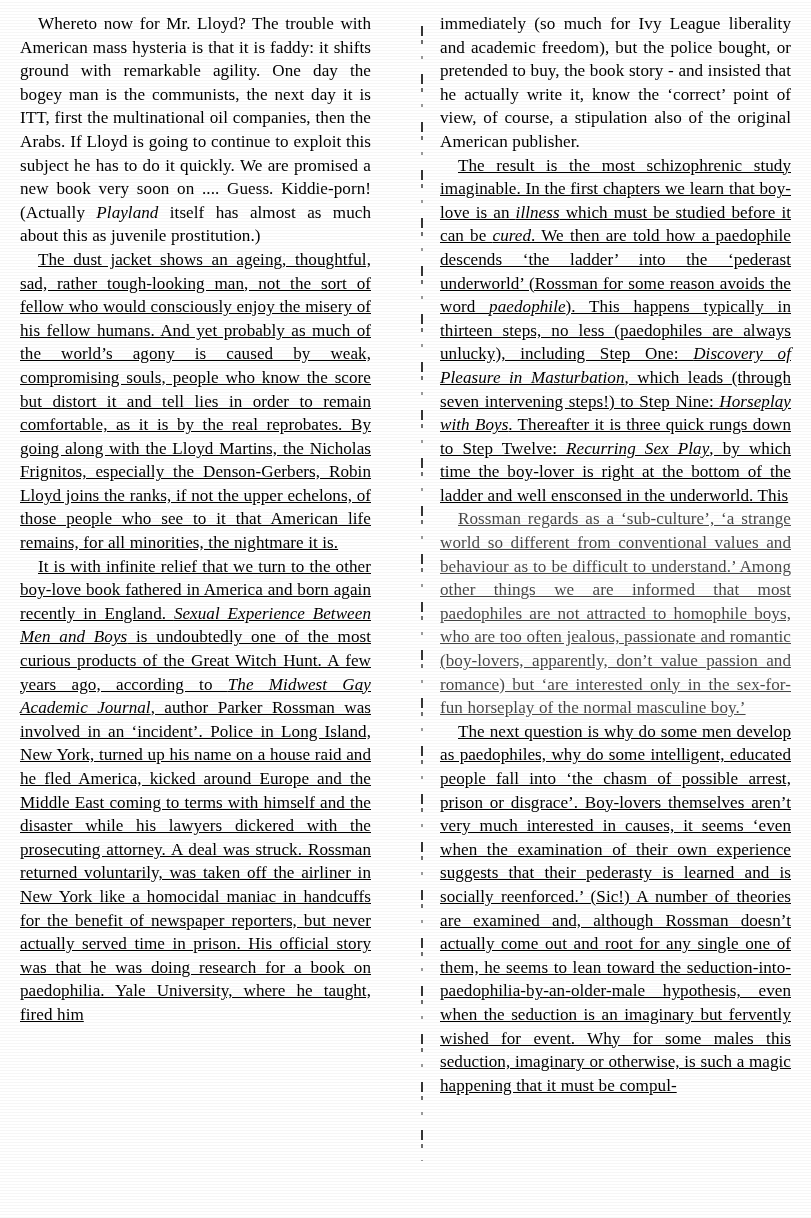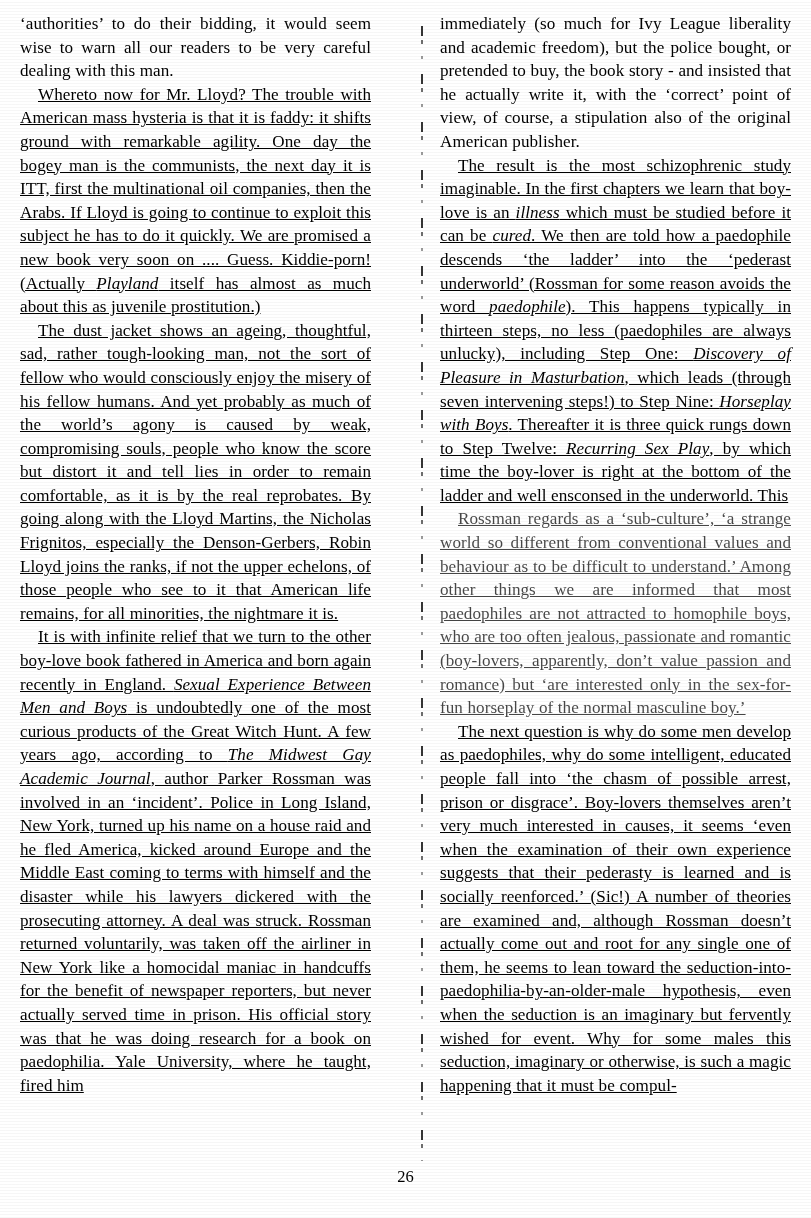--- a/index.html
+++ b/index.html
@@ -116,32 +116,30 @@
 </head>
 <body>
 
 <div class="page">
 
   <div class="columns">
 
     <div class="divider"></div>
 
     <div class="col col-left">
-      <p style="text-indent: 0px;"><span>‘authorities’ to do their bidding, it would seem wise to warn all our readers to be very careful dealing with this man.</span></p>
       <p style="text-indent: 18px;"><span>Whereto now for Mr. Lloyd? The trouble with American mass hysteria is that it is faddy: it shifts ground with remarkable agility. One day the bogey man is the communists, the next day it is ITT, first the multinational oil companies, then the Arabs. If Lloyd is going to continue to exploit this subject he has to do it quickly. We are promised a new book very soon on .... Guess. Kiddie-porn! (Actually </span><span class="ital">Playland</span><span> itself has almost as much about this as juvenile prostitution.)</span></p>
       <p style="text-indent: 18px;"><span>The dust jacket shows an ageing, thoughtful, sad, rather tough-looking man, not the sort of fellow who would consciously enjoy the misery of his fellow humans. And yet probably as much of the world’s agony is caused by weak, compromising souls, people who know the score but distort it and tell lies in order to remain comfortable, as it is by the real reprobates. By going along with the Lloyd Martins, the Nicholas Frignitos, especially the Denson-Gerbers, Robin Lloyd joins the ranks, if not the upper echelons, of those people who see to it that American life remains, for all minorities, the nightmare it is.</span></p>
       <p style="text-indent: 18px;"><span>It is with infinite relief that we turn to the other boy-love book fathered in America and born again recently in England. </span><span class="ital">Sexual Experience Between Men and Boys</span><span> is undoubtedly one of the most curious products of the Great Witch Hunt. A few years ago, according to </span><span class="ital">The Midwest Gay Academic Journal</span><span>, author Parker Rossman was involved in an ‘incident’. Police in Long Island, New York, turned up his name on a house raid and he fled America, kicked around Europe and the Middle East coming to terms with himself and the disaster while his lawyers dickered with the prosecuting attorney. A deal was struck. Rossman returned voluntarily, was taken off the airliner in New York like a homocidal maniac in handcuffs for the benefit of newspaper reporters, but never actually served time in prison. His official story was that he was doing research for a book on paedophilia. Yale University, where he taught, fired him</span></p>
     </div>
 
     <div class="col col-right">
-      <p style="text-indent: 0px;"><span>immediately (so much for Ivy League liberality and academic freedom), but the police bought, or pretended to buy, the book story - and insisted that he actually write it, with the ‘correct’ point of view, of course, a stipulation also of the original American publisher.</span></p>
+      <p style="text-indent: 0px;"><span>immediately (so much for Ivy League liberality and academic freedom), but the police bought, or pretended to buy, the book story - and insisted that he actually write it, know the ‘correct’ point of view, of course, a stipulation also of the original American publisher.</span></p>
       <p style="text-indent: 18px;"><span>The result is the most schizophrenic study imaginable. In the first chapters we learn that boy-love is an </span><span class="ital">illness</span><span> which must be studied before it can be </span><span class="ital">cured</span><span>. We then are told how a paedophile descends ‘the ladder’ into the ‘pederast underworld’ (Rossman for some reason avoids the word </span><span class="ital">paedophile</span><span>). This happens typically in thirteen steps, no less (paedophiles are always unlucky), including Step One: </span><span class="ital">Discovery of Pleasure in Masturbation</span><span>, which leads (through seven intervening steps!) to Step Nine: </span><span class="ital">Horseplay with Boys</span><span>. Thereafter it is three quick rungs down to Step Twelve: </span><span class="ital">Recurring Sex Play</span><span>, by which time the boy-lover is right at the bottom of the ladder and well ensconsed in the underworld. This</span></p>
       <p class="faded" style="text-indent: 18px;"><span>Rossman regards as a ‘sub-culture’, ‘a strange world so different from conventional values and behaviour as to be difficult to understand.’ Among other things we are informed that most paedophiles are not attracted to homophile boys, who are too often jealous, passionate and romantic (boy-lovers, apparently, don’t value passion and romance) but ‘are interested only in the sex-for-fun horseplay of the normal masculine boy.’</span></p>
       <p style="text-indent: 18px;"><span>The next question is why do some men develop as paedophiles, why do some intelligent, educated people fall into ‘the chasm of possible arrest, prison or disgrace’. Boy-lovers themselves aren’t very much interested in causes, it seems ‘even when the examination of their own experience suggests that their pederasty is learned and is socially reenforced.’ (Sic!) A number of theories are examined and, although Rossman doesn’t actually come out and root for any single one of them, he seems to lean toward the seduction-into-paedophilia-by-an-older-male hypothesis, even when the seduction is an imaginary but fervently wished for event. Why for some males this seduction, imaginary or otherwise, is such a magic happening that it must be compul-</span></p>
     </div>
 
   </div>
 
-  <div class="folio">26</div>
 
   <div class="grain"></div>
 
 </div>
 
 </body></html>

